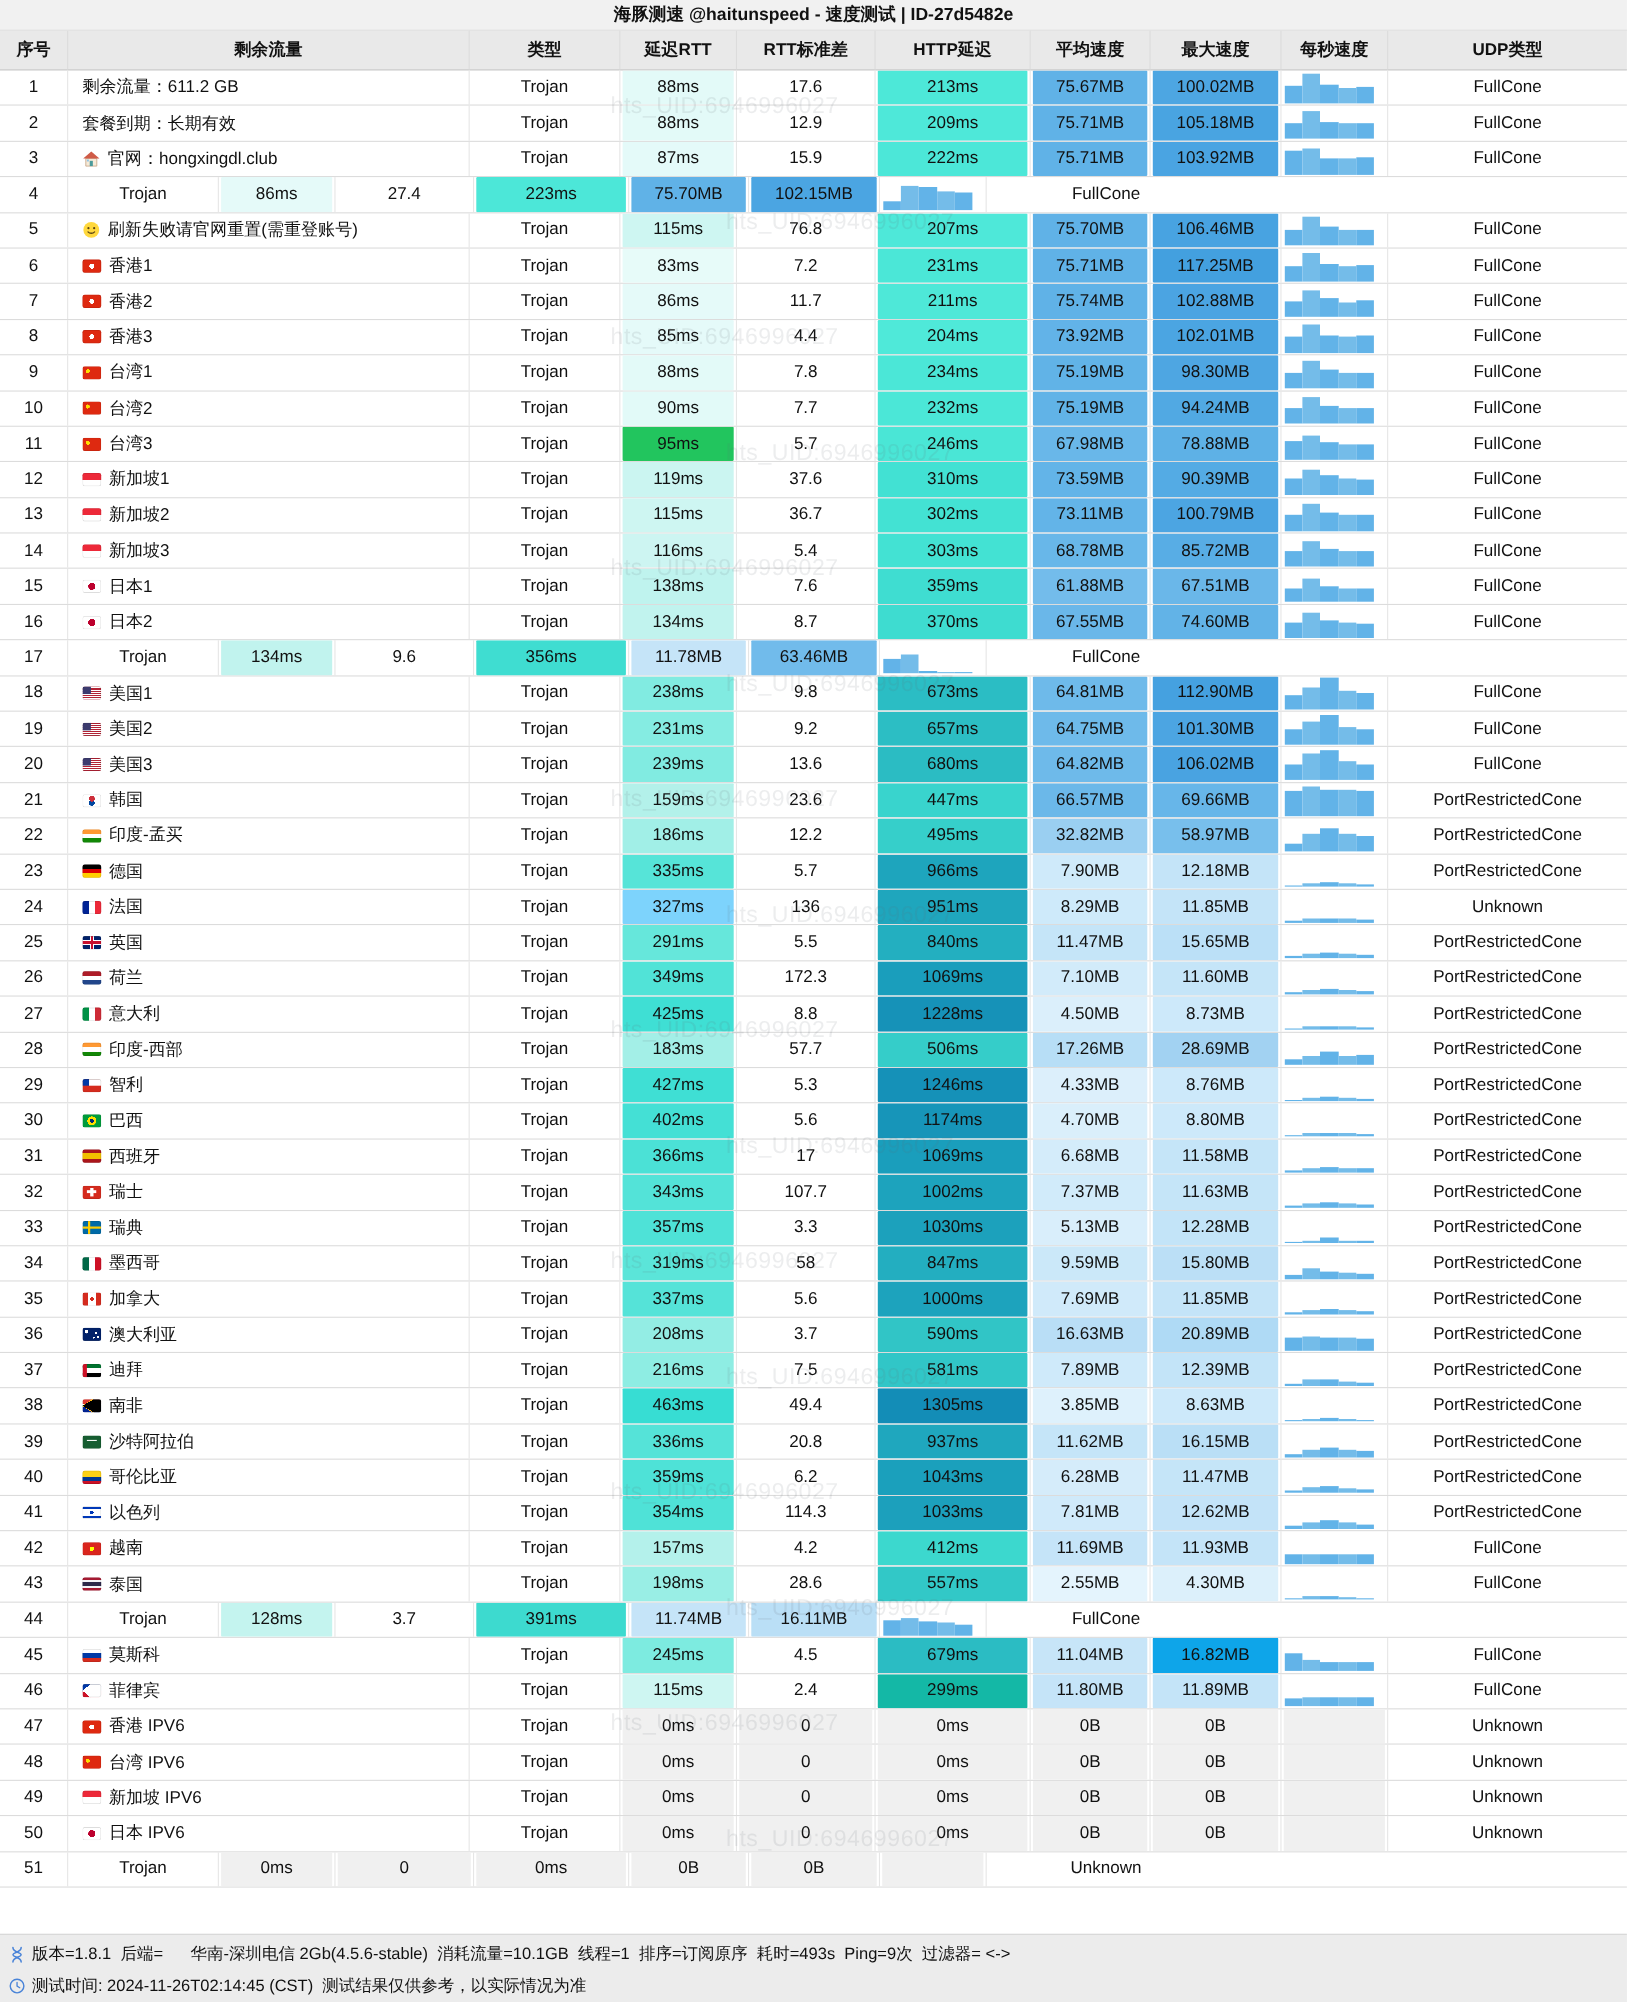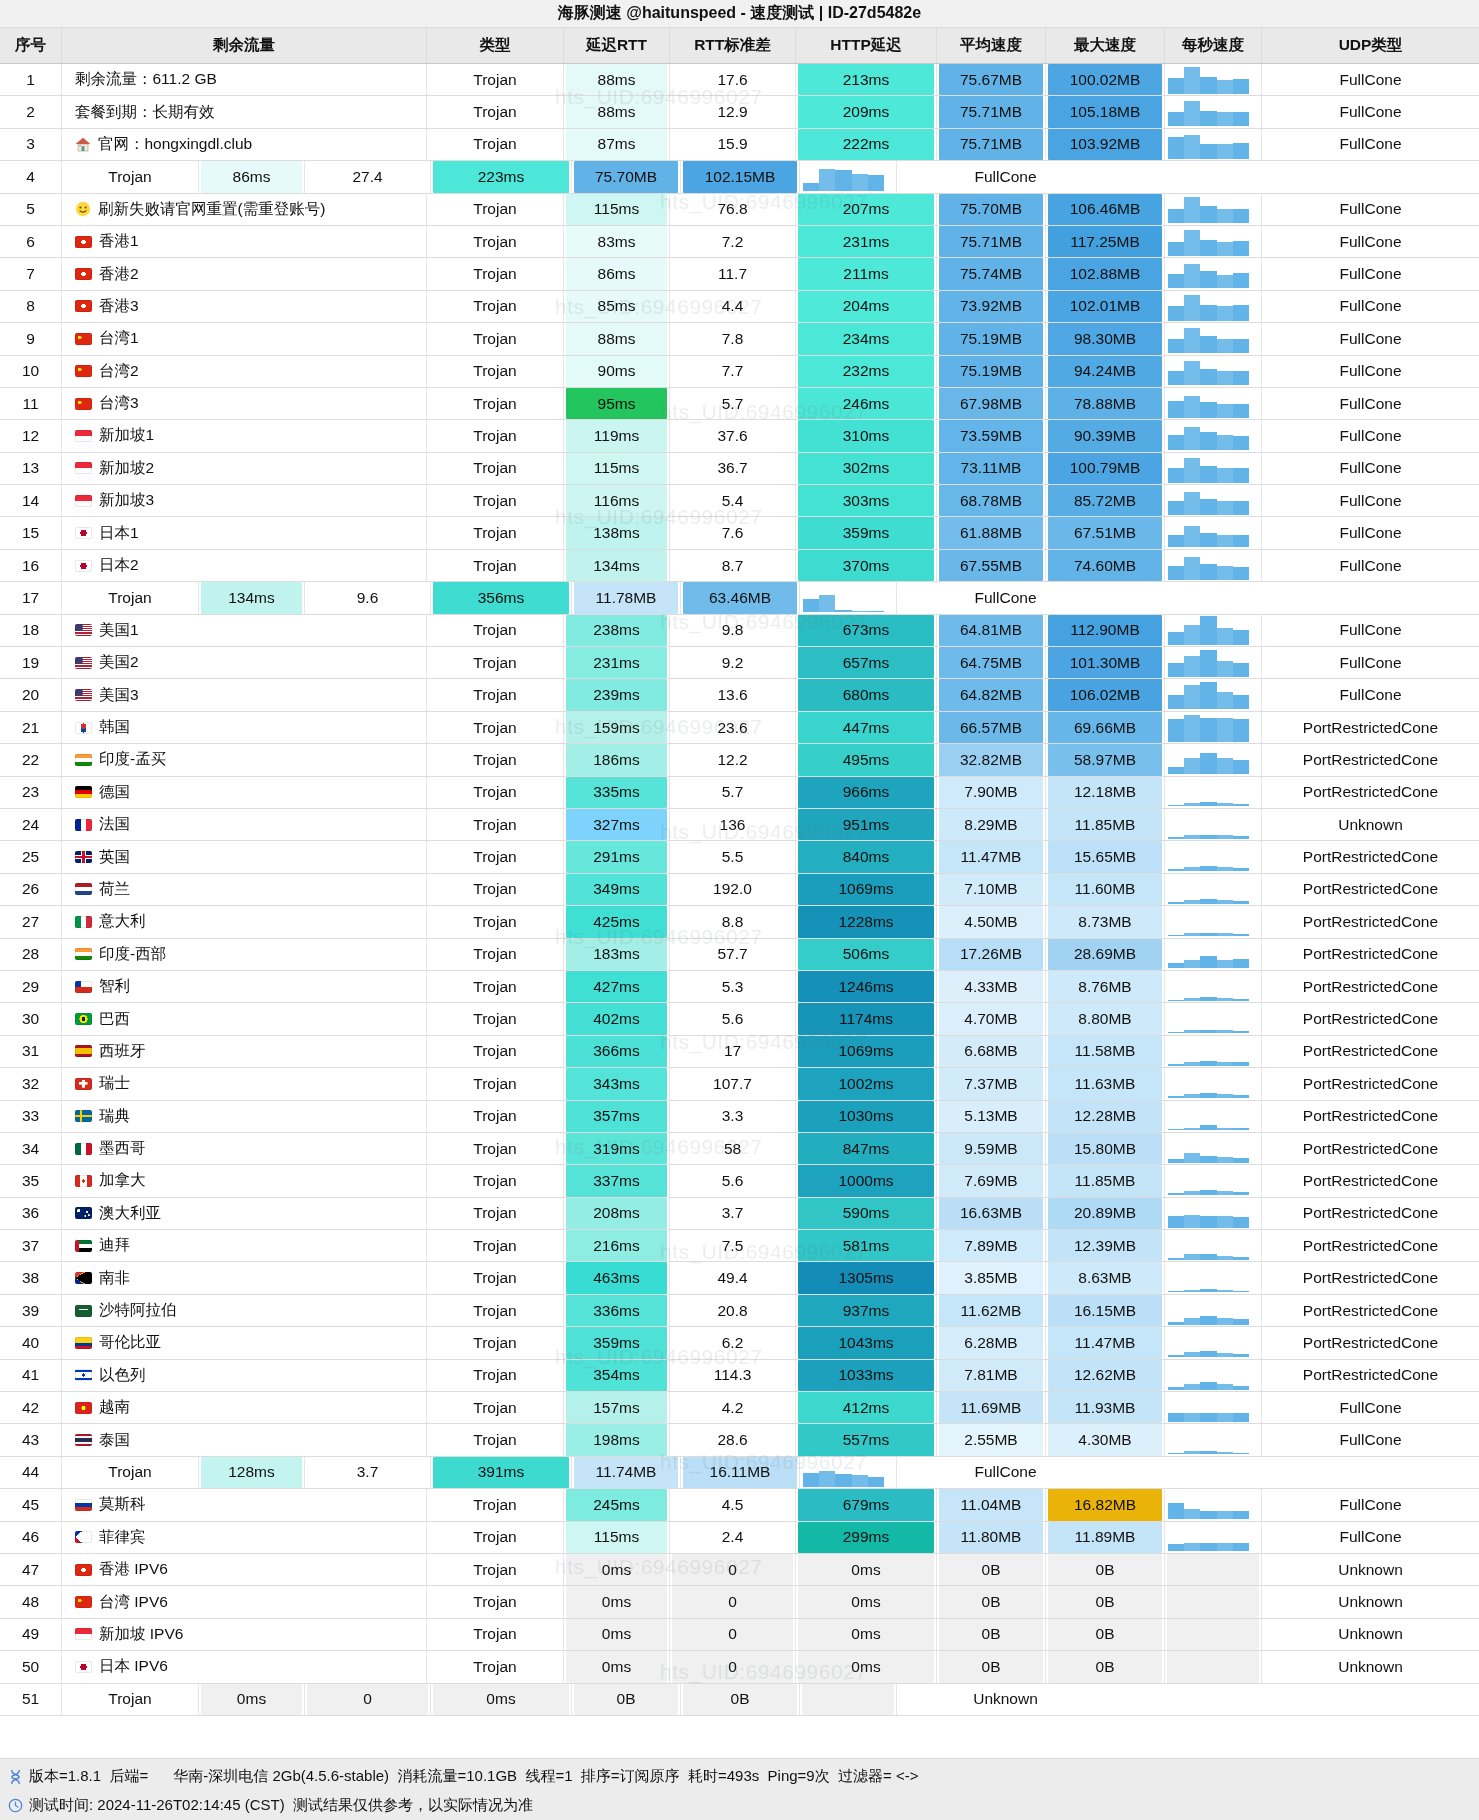--- a/index.html
+++ b/index.html
@@ -886,21 +886,21 @@
       <div class="row">
         <div class="cell c0">26</div>
         <div class="cell c1 cname">
           <span class="flag f-nl"></span>
           <span>荷兰</span>
         </div>
         <div class="cell c2">Trojan</div>
         <div class="cell c3">
           <div class="fill" style="background:rgb(81,227,215)">349ms</div>
         </div>
-        <div class="cell c4">192.0</div>
+        <div class="cell c4">172.3</div>
         <div class="cell c5">
           <div class="fill" style="background:rgb(26,158,188)">1069ms</div>
         </div>
         <div class="cell c6">
           <div class="fill" style="background:rgb(210,235,250)">7.10MB</div>
         </div>
         <div class="cell c7">
           <div class="fill" style="background:rgb(197,229,248)">11.60MB</div>
         </div>
         <div class="cell c8">
@@ -1479,21 +1479,21 @@
           <div class="fill" style="background:rgb(125,235,224)">245ms</div>
         </div>
         <div class="cell c4">4.5</div>
         <div class="cell c5">
           <div class="fill" style="background:rgb(43,188,195)">679ms</div>
         </div>
         <div class="cell c6">
           <div class="fill" style="background:rgb(199,229,248)">11.04MB</div>
         </div>
         <div class="cell c7">
-          <div class="fill" style="background:#eab308">16.82MB</div>
+          <div class="fill" style="background:#0ea5e9">16.82MB</div>
         </div>
         <div class="cell c8">
           <div class="sparkbox" style="">
             <div class="bar" style="height:55.00000000000001%;background:#62b3e8"></div>
             <div class="bar" style="height:35%;background:#74bce9"></div>
             <div class="bar" style="height:30%;background:#62b3e8"></div>
             <div class="bar" style="height:30%;background:#74bce9"></div>
             <div class="bar" style="height:30%;background:#62b3e8"></div>
           </div>
         </div>

